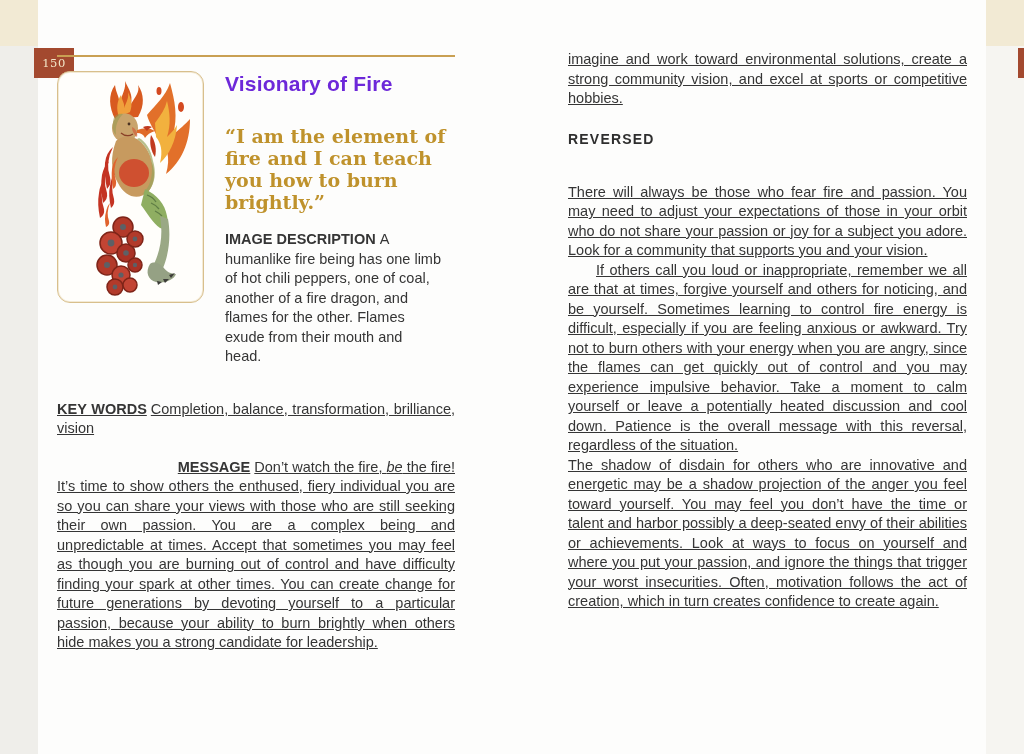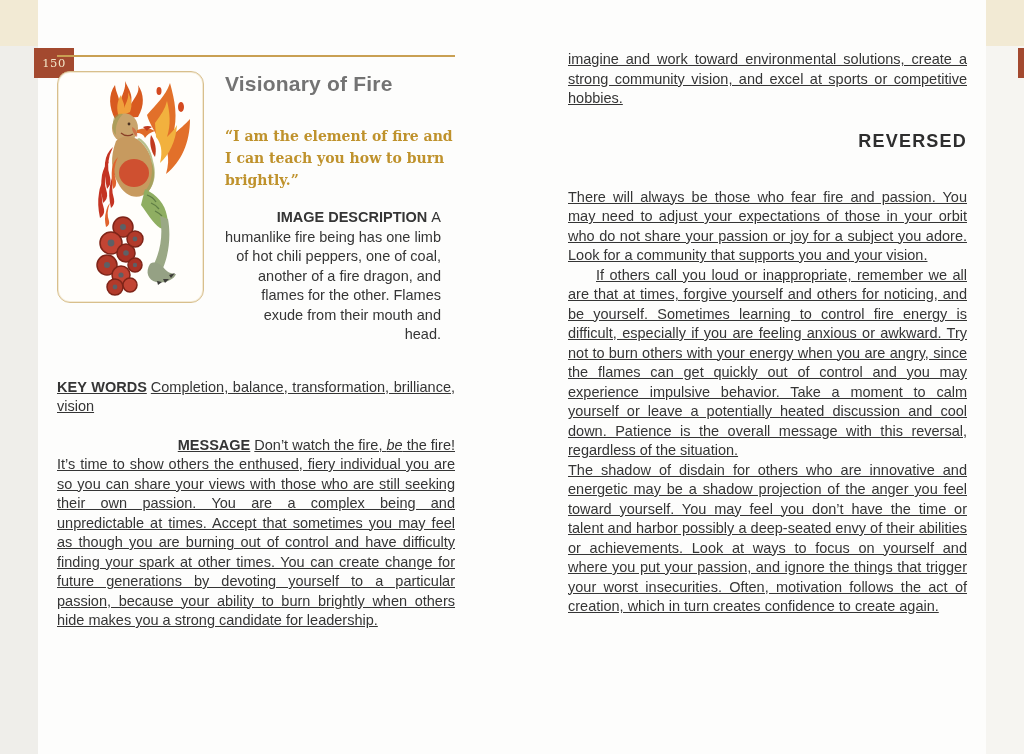--- a/index.html
+++ b/index.html
@@ -33,37 +33,37 @@
   .card-row{display:flex;margin-top:14px;}
   .card{
     width:135px;height:220px;flex:0 0 auto;background:#fffefb;
     border:1px solid #d8bf8c;border-radius:13px;padding:5px;
     box-shadow:inset 0 0 0 1px #f3ead6;
   }
   .card svg{width:100%;height:100%;display:block;}
   .card-side{margin-left:21px;width:241px;}
 
   .card-title{
-    margin:1px 0 0 0;font-size:21px;font-weight:bold;color:#737373;
+    margin:1px 0 0 0;font-size:21px;font-weight:bold;color:#6d28d9;
     letter-spacing:.2px;
   }
   .card-quote{
     margin:29px 0 0 0;font-family:"DejaVu Serif",serif;
-    font-size:14px;line-height:22px;color:#bf922c;font-weight:bold;
+    font-size:19px;line-height:22px;color:#bf922c;font-weight:bold;
   }
-  .img-desc{margin:17px 14px 0 0;font-size:14.5px;line-height:19.5px;text-align:right;}
+  .img-desc{margin:17px 14px 0 0;font-size:14.5px;line-height:19.5px;text-align:left;}
 
   .body-text{font-size:14.5px;line-height:19.5px;text-align:justify;margin:0;text-decoration:underline;}
   .label{font-weight:bold;margin-right:4px;}
   .kw{margin-top:33px;}
   .msg{margin-top:19px;text-align:right;}
   .msg .it{font-style:italic;}
 
   .sec-header{
-    font-size:18px;font-weight:bold;letter-spacing:1.2px;text-align:right;
+    font-size:14px;font-weight:bold;letter-spacing:1.2px;text-align:left;
     color:#2e2e2e;margin:22px 0 22px 0;
   }
   .indent{text-indent:28px;}
   .mt-extra{margin-top:36px;}
 </style>
 </head>
 <body>
 
 <div id="spread">
 

